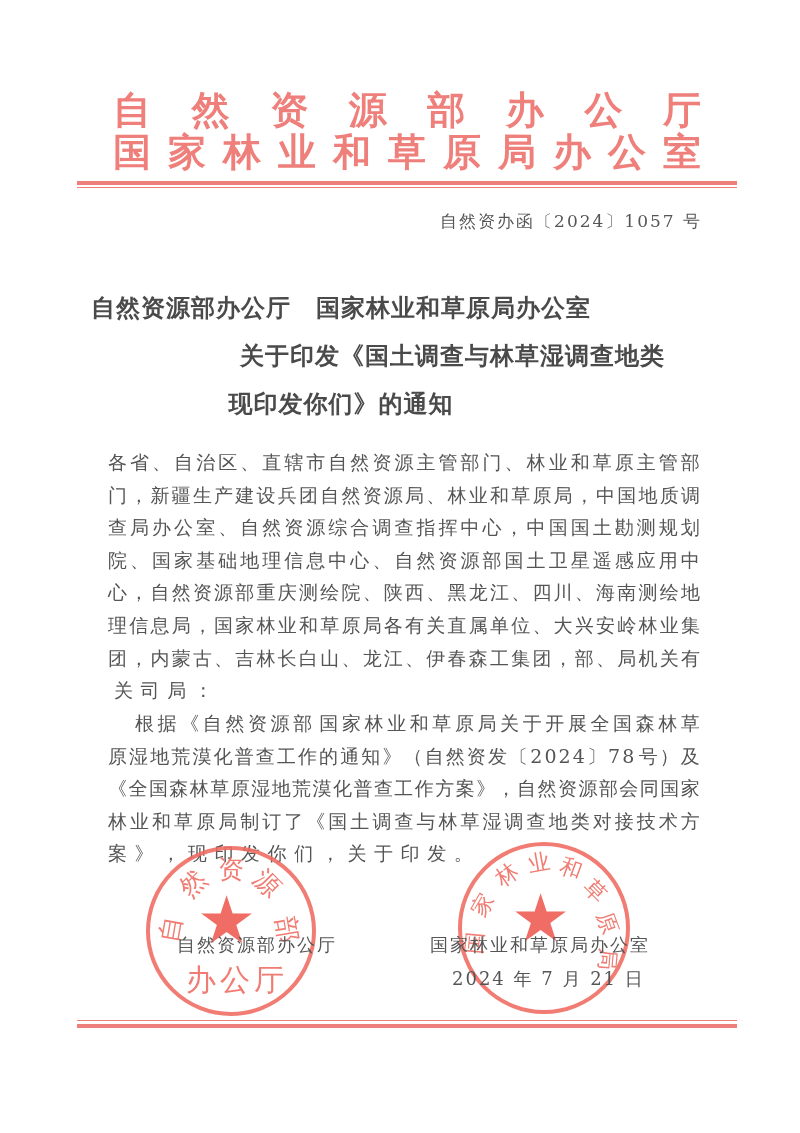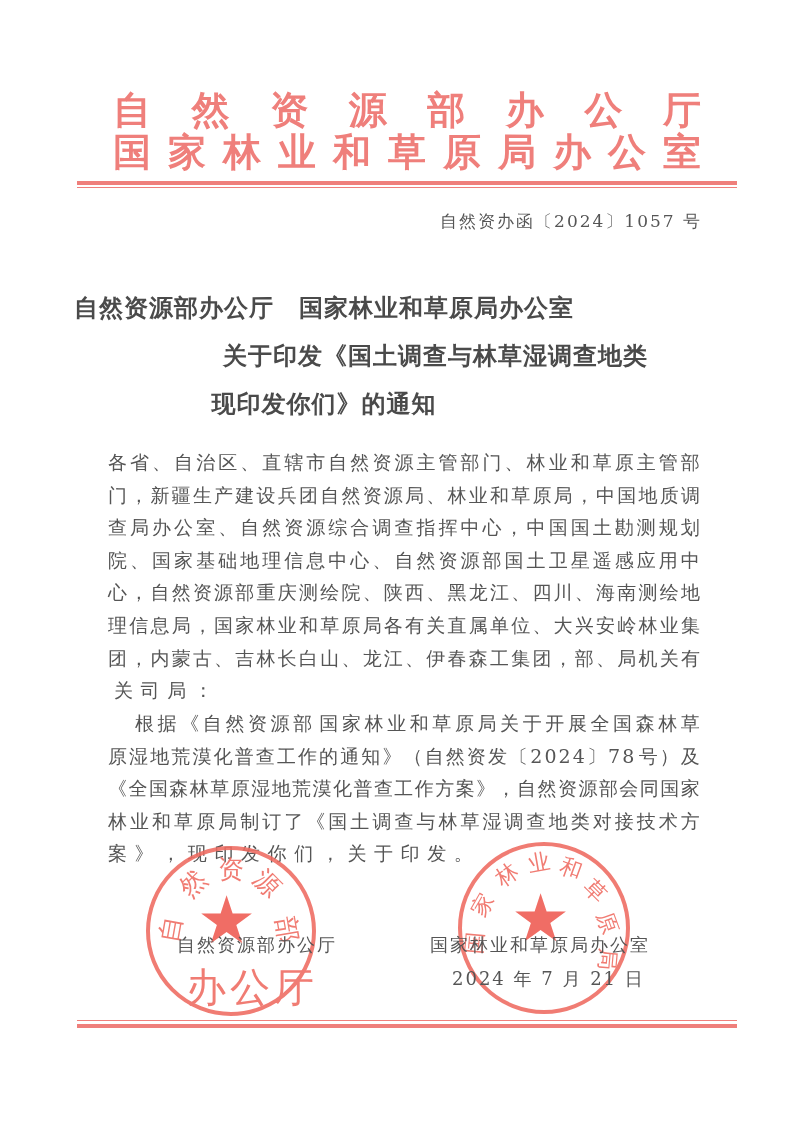--- a/index.html
+++ b/index.html
@@ -13,21 +13,21 @@
     color: #ef7f7b; font-family: "DejaVu Sans", "Liberation Sans", sans-serif;
     font-weight: bold; font-size: 38px; line-height: 44px;
   }
   .header-line span { display: inline-block; width: 40px; text-align: center; }
   .rule { position: absolute; left: 77px; width: 660px; background: #ef7f7b; }
   .docno {
     position: absolute; right: 98px; top: 210px; font-size: 17px; color: #555;
     letter-spacing: 2px; font-family: "DejaVu Serif", "Liberation Serif", serif; margin-left: 20px;
   }
   .title {
-    position: absolute; left: 0; width: 648px; text-align: center; font-size: 24px; font-weight: bold;
+    position: absolute; left: 17px; width: 648px; text-align: center; font-size: 24px; font-weight: bold;
     color: #4a4a4a; font-family: "DejaVu Sans", "Liberation Sans", sans-serif; letter-spacing: 1px;
   }
   .body-line {
     position: absolute; left: 108px; width: 592px; font-size: 19px; color: #555;
     height: 30px; line-height: 30px; white-space: nowrap; display: flex; justify-content: space-between;
     font-family: "DejaVu Serif", "Liberation Serif", serif;
   }
   .body-line.left { justify-content: flex-start; letter-spacing: 7.6px; }
   .body-line.indent { left: 135px; width: 565px; }
   .sig { position: absolute; font-size: 18px; color: #555; letter-spacing: 2px; white-space: nowrap; }
@@ -407,21 +407,21 @@
     <div class="body-line left" style="top: 838.4px;">案》，现印发你们，关于印发。</div>
   </div>
 
 <div class="seal" style="left:146px;top:846px;width:162px;height:162px;">
   <div class="seal-star" style="left:47px;top:38px;">★</div>
   <div class="seal-text" style="left:8px;top:62px;transform:rotate(-80deg);">自</div>
   <div class="seal-text" style="left:30px;top:16px;transform:rotate(-45deg);">然</div>
   <div class="seal-text" style="left:68px;top:2px;">资</div>
   <div class="seal-text" style="left:104px;top:16px;transform:rotate(45deg);">源</div>
   <div class="seal-text" style="left:124px;top:62px;transform:rotate(80deg);">部</div>
-  <div class="seal-text" style="left:36px;top:110px;font-size:40px;letter-spacing:4px;">办公厅</div>
+  <div class="seal-text" style="left:36px;top:110px;font-size:30px;letter-spacing:4px;">办公厅</div>
 </div>
 
 <div class="seal" style="left:458px;top:842px;width:164px;height:164px;">
   <div class="seal-star" style="left:49px;top:40px;">★</div>
   <div class="seal-text" style="left:2px;top:82px;transform:rotate(-85deg);font-size:22px;">国</div>
   <div class="seal-text" style="left:10px;top:44px;transform:rotate(-60deg);font-size:22px;">家</div>
   <div class="seal-text" style="left:34px;top:14px;transform:rotate(-35deg);font-size:22px;">林</div>
   <div class="seal-text" style="left:66px;top:2px;transform:rotate(-10deg);font-size:22px;">业</div>
   <div class="seal-text" style="left:98px;top:8px;transform:rotate(20deg);font-size:22px;">和</div>
   <div class="seal-text" style="left:122px;top:30px;transform:rotate(45deg);font-size:22px;">草</div>

